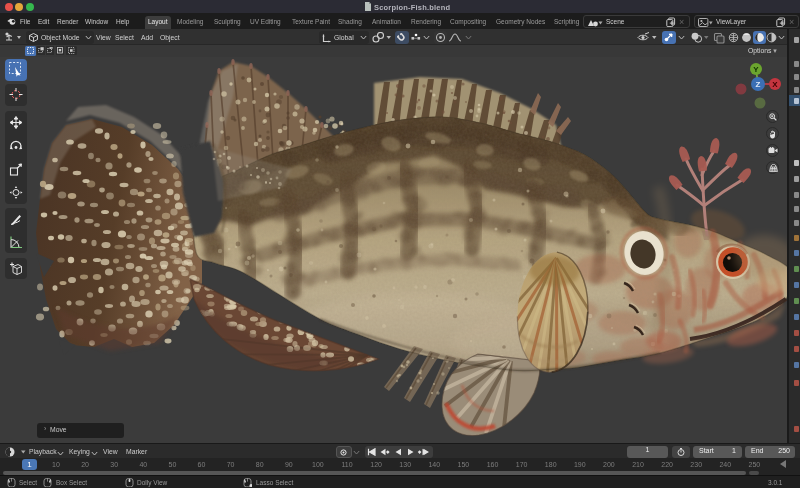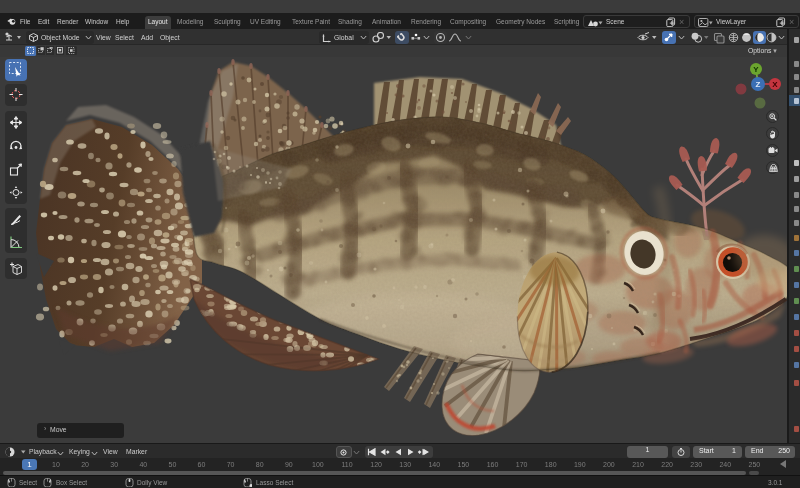--- a/index.html
+++ b/index.html
@@ -42,20 +42,29 @@
 #statusbar { left:0; top:475px; width:800px; height:13px; background:#1f1f1f; border-top:1px solid #111; }
 .st { position:absolute; top:3px; font-size:6.5px; color:#9a9a9a; }
 .fld { position:absolute; top:1.5px; height:12px; background:#585858; border-radius:3px;
   font-size:7px; color:#eeeeee; }
 svg text { font-family:"Liberation Sans", sans-serif; }
 </style>
 </head>
 <body>
 <div id="page">
 
+<div class="abs" id="titlebar">
+  <div class="tl" style="left:4.5px;  background:#e8504a;"></div>
+  <div class="tl" style="left:15px; background:#e5a73b;"></div>
+  <div class="tl" style="left:25.5px; background:#35b84e;"></div>
+  <div id="title"><svg width="8" height="9" viewBox="0 0 8 9" style="vertical-align:-1px">
+          <path d="M1 0 h4 l2 2 v7 h-6 z" fill="#b8c0bc"></path>
+          <path d="M5 0 l2 2 h-2 z" fill="#8a928e"></path>
+        </svg> Scorpion-Fish.blend</div>
+</div>
 
 <div class="abs" id="menurow">
   <svg class="abs" style="left:7px;top:4.5px" width="9" height="7" viewBox="0 0 9 7">
     <circle cx="5.4" cy="3.8" r="2.9" fill="#dedede"></circle>
     <circle cx="6.3" cy="3.3" r="1.4" fill="#1c1c1c"></circle>
     <path d="M0.3 3.1 L4 0.6 L5 2.2 L2 4 Z" fill="#dedede"></path>
   </svg>
   <div class="mi" style="left:20px">File</div>
   <div class="mi" style="left:38px">Edit</div>
   <div class="mi" style="left:57px">Render</div>

